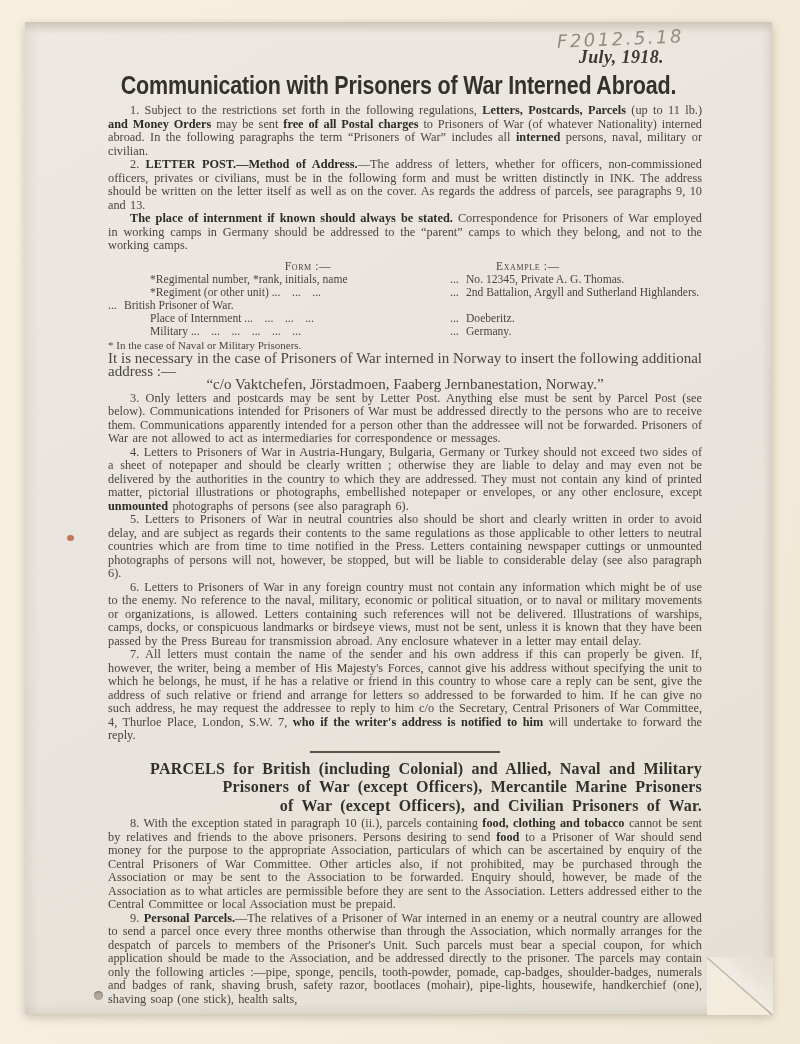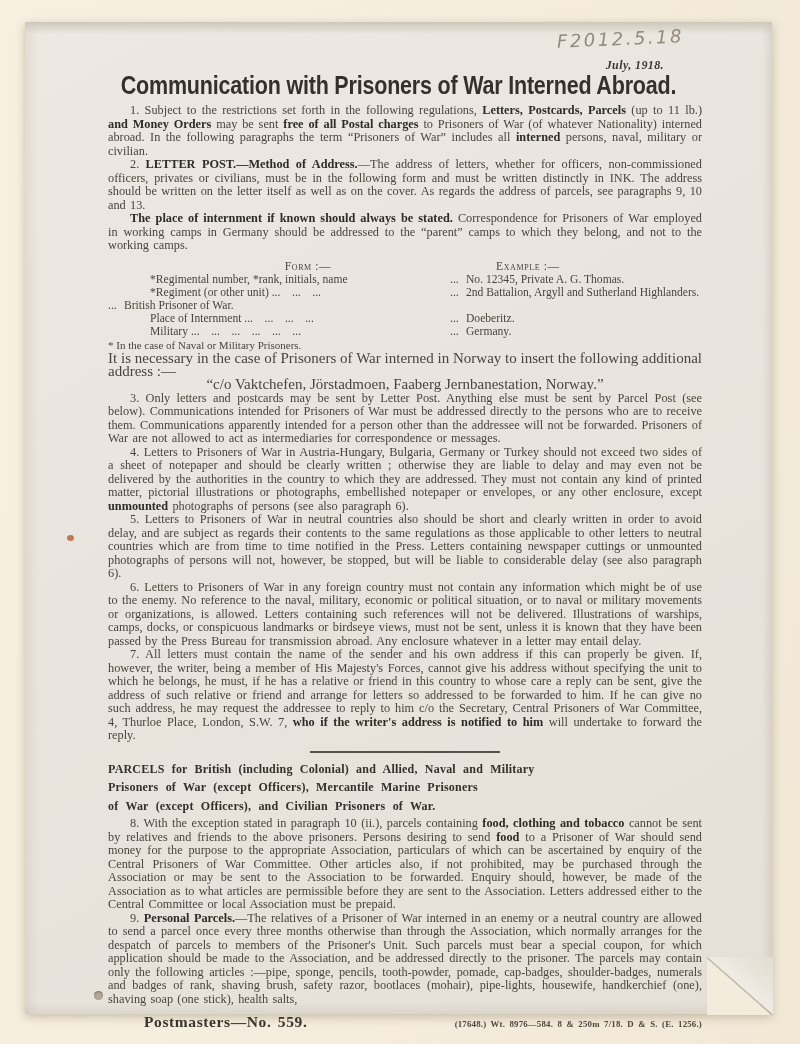--- a/index.html
+++ b/index.html
@@ -28,22 +28,22 @@
       rgba(100,88,68,.35) 49.5%,
       #f0ece4 51%,#eae5dc 70%,#e2dcd1 100%);
   }
   .pencil-note{
     position:absolute;top:6px;right:88px;
     font-family:"DejaVu Sans",sans-serif;font-style:italic;
     font-size:18px;letter-spacing:2.5px;color:#95897c;
     transform:rotate(-2.5deg);
   }
   .date-line{
-    position:absolute;top:36px;right:108px;
-    font-size:12px;font-weight:700;font-style:italic;color:#3d3932;
+    position:absolute;top:25px;right:108px;
+    font-size:18px;font-weight:700;font-style:italic;color:#3d3932;
     letter-spacing:.4px;
   }
   .doc-title{
     position:absolute;top:50px;left:0;width:747px;margin:0;text-align:center;
     font-family:"Liberation Sans",sans-serif;font-weight:700;
     font-size:21.5px;color:#34302a;letter-spacing:-.2px;
     transform:scaleY(1.18);transform-origin:center top;
   }
   .content{
     position:absolute;left:83px;top:82px;width:594px;color:#49453d;
@@ -59,22 +59,22 @@
   .fhead .fh-example{margin-left:30px;font-variant:small-caps;letter-spacing:.6px;}
   .frow{display:flex;}
   .frow .fcol{margin-left:42px;width:300px;}
   .frow .mdots{width:16px;}
   .frow .ecol{flex:1;}
   .fnote{text-align:left;font-size:11px;margin-top:1px;}
   .norway{font-size:15px;line-height:13px;text-align:justify;}
   .norway-addr{text-align:center;font-size:15px;line-height:13px;}
   
   .divider{width:190px;height:2px;background:#56524a;margin:8px auto 7px;}
-  .parcels-head{margin:0 0 2px;text-align:left;font-weight:700;
-    font-size:12px;line-height:18.5px;color:#33302a;word-spacing:4px;letter-spacing:.2px;}
+  .parcels-head{margin:0 0 2px;text-align:right;font-weight:700;
+    font-size:16px;line-height:18.5px;color:#33302a;word-spacing:4px;letter-spacing:.2px;}
   .parcels-head div{white-space:nowrap;}
   
   .footer-row{display:flex;align-items:baseline;margin-top:9px;}
   .postmasters{font-weight:700;font-size:15.5px;color:#3a362f;
     margin-left:36px;letter-spacing:.6px;word-spacing:2px;}
   .printcode{margin-left:auto;margin-right:0;font-size:8.8px;font-weight:700;
     color:#4c473f;letter-spacing:.2px;word-spacing:2px;}
   
   .red-speck{position:absolute;left:42px;top:513px;width:7px;height:6px;
     border-radius:50%;background:#b65a33;opacity:.8;}
@@ -143,22 +143,18 @@
 
     <div class="parcels-head">
       <div>PARCELS for British (including Colonial) and Allied, Naval and Military</div>
       <div>Prisoners of War (except Officers), Mercantile Marine Prisoners</div>
       <div>of War (except Officers), and Civilian Prisoners of War.</div>
     </div>
 
     <p><span>8. With the exception stated in paragraph 10 (ii.), parcels containing </span><span class="b">food, clothing and tobacco</span><span> cannot be sent by relatives and friends to the above prisoners. Persons desiring to send </span><span class="b">food</span><span> to a Prisoner of War should send money for the purpose to the appropriate Association, particulars of which can be ascertained by enquiry of the Central Prisoners of War Committee. Other articles also, if not prohibited, may be purchased through the Association or may be sent to the Association to be forwarded. Enquiry should, however, be made of the Association as to what articles are permissible before they are sent to the Association. Letters addressed either to the Central Committee or local Association must be prepaid.</span></p>
     <p><span>9. </span><span class="b">Personal Parcels.</span><span>—The relatives of a Prisoner of War interned in an enemy or a neutral country are allowed to send a parcel once every three months otherwise than through the Association, which normally arranges for the despatch of parcels to members of the Prisoner's Unit. Such parcels must bear a special coupon, for which application should be made to the Association, and be addressed directly to the prisoner. The parcels may contain only the following articles :—pipe, sponge, pencils, tooth-powder, pomade, cap-badges, shoulder-badges, numerals and badges of rank, shaving brush, safety razor, bootlaces (mohair), pipe-lights, housewife, handkerchief (one), shaving soap (one stick), health salts,</span></p>
 
-    <div class="footer-row">
-      <span class="postmasters">Postmasters—No. 559.</span>
-      <span class="printcode">(17648.)  Wt. 8976—584.  8 &amp; 250m  7/18.  D &amp; S.  (E. 1256.)</span>
-    </div>
   </div>
 
   <div class="red-speck"></div>
   <div class="hole-dot"></div>
   <div class="corner-cut"></div>
 </div>
 
 </body></html>

